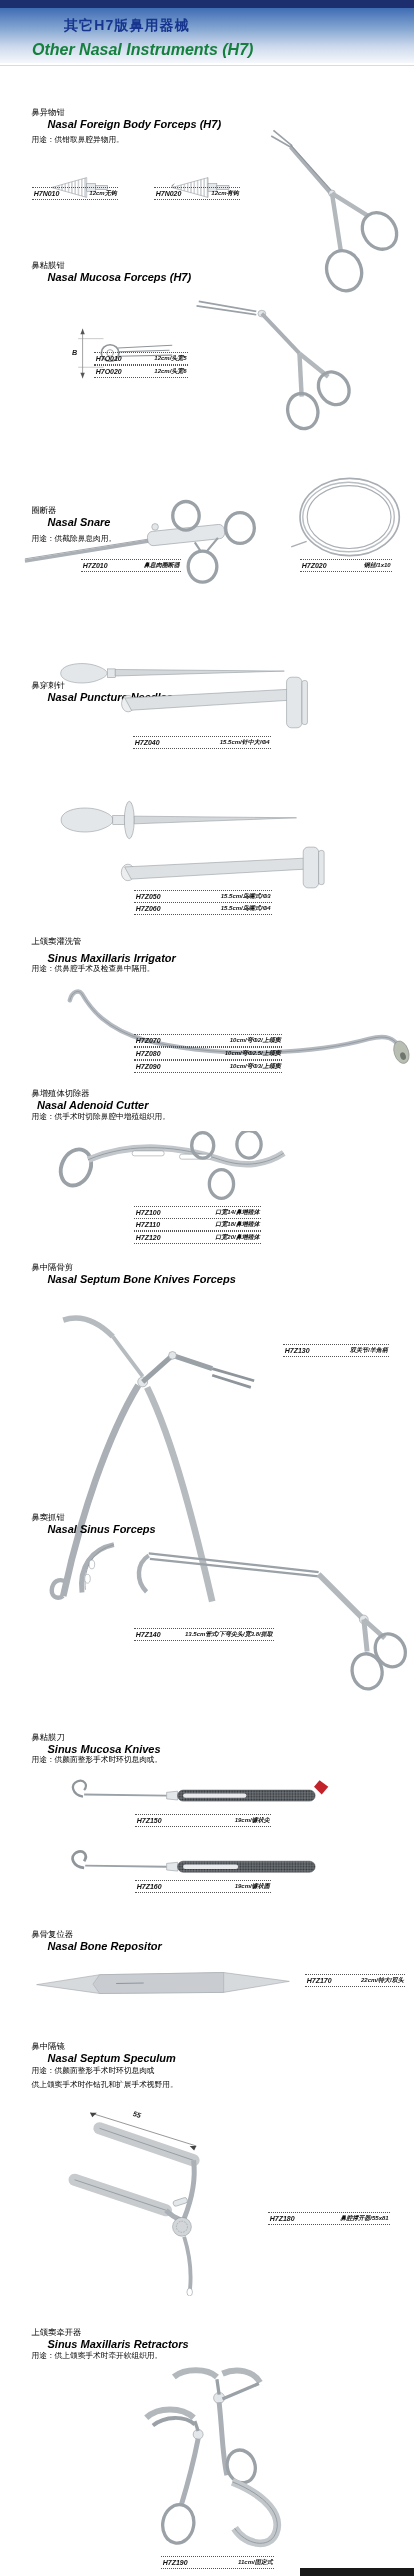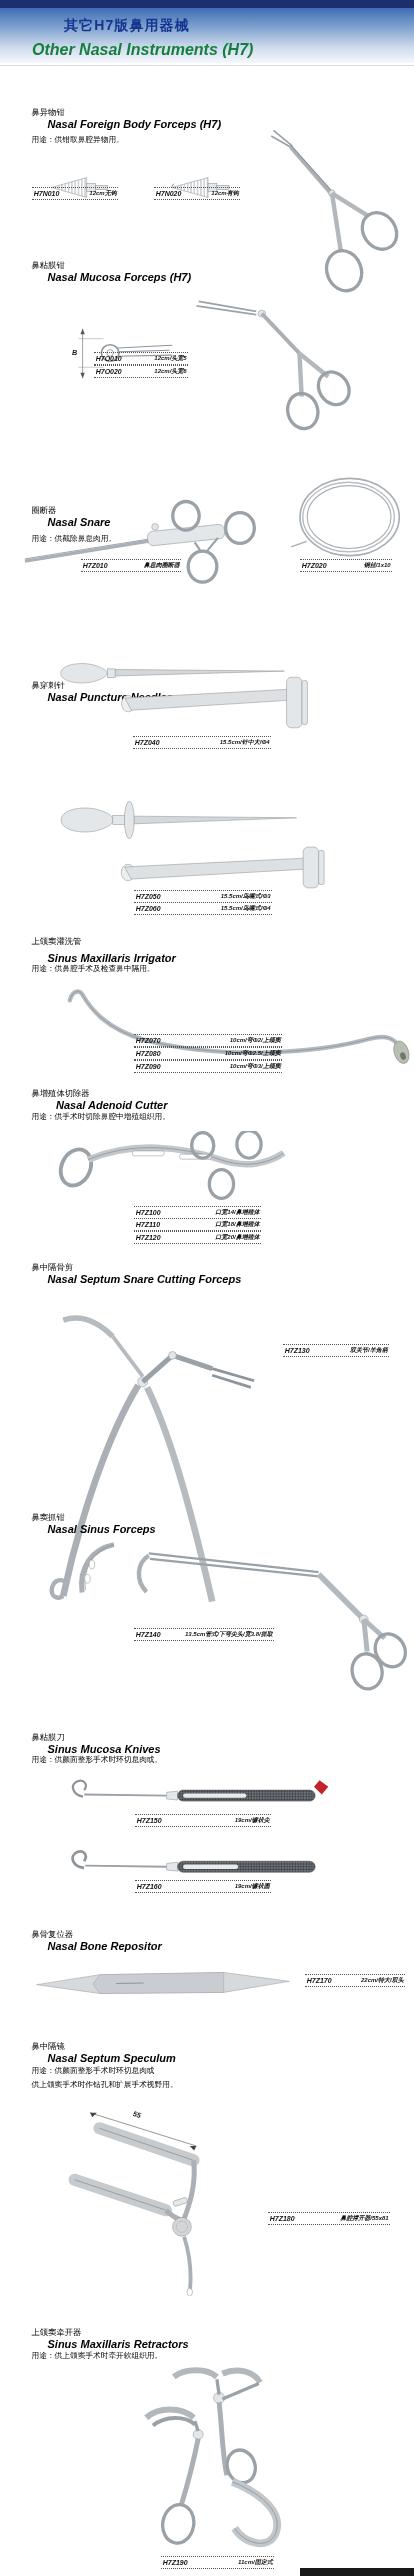--- a/index.html
+++ b/index.html
@@ -204,21 +204,21 @@
   <div class="mlabel" style="left:134px;top:1047px;width:145px;">
     <span class="code">H7Z080</span>
     <span class="spec">10cm/弯Φ2.5/上颌窦</span>
   </div>
   <div class="mlabel" style="left:134px;top:1060px;width:145px;">
     <span class="code">H7Z090</span>
     <span class="spec">10cm/弯Φ3/上颌窦</span>
   </div>
 
   <div class="zh" style="left:31.5px;top:1088px;">鼻增殖体切除器</div>
-  <div class="en" style="left:40px;top:1099px;">Nasal Adenoid Cutter</div>
+  <div class="en" style="left:21px;top:1099px;">Nasal Adenoid Cutter</div>
   <div class="usage" style="left:31.5px;top:1112px;">用途：供手术时切除鼻腔中增殖组织用。</div>
 
   <svg class="ill" style="left:55px;top:1131px;" width="237" height="69" viewBox="0 0 430 125">
     <ellipse cx="38" cy="66" rx="26" ry="34" transform="rotate(25 38 66)" fill="none" stroke="#9aa1a7" stroke-width="7"></ellipse>
     <path d="M60,52 C140,18 230,28 300,52 C345,67 385,60 415,40" fill="none" stroke="#c2c7cb" stroke-width="12"></path>
     <path d="M60,52 C140,18 230,28 300,52 C345,67 385,60 415,40" fill="none" stroke="#8e959b" stroke-width="1.5"></path>
     <rect x="140" y="36" width="58" height="9" rx="4" fill="#fff" stroke="#8e959b"></rect>
     <rect x="226" y="42" width="58" height="9" rx="4" fill="#fff" stroke="#8e959b"></rect>
     <ellipse cx="268" cy="26" rx="20" ry="23" fill="none" stroke="#9aa1a7" stroke-width="6"></ellipse>
     <ellipse cx="352" cy="24" rx="22" ry="25" fill="none" stroke="#9aa1a7" stroke-width="6"></ellipse>
@@ -231,21 +231,21 @@
   <div class="mlabel" style="left:134px;top:1218px;width:124px;">
     <span class="code">H7Z110</span>
     <span class="spec">口宽18/鼻增殖体</span>
   </div>
   <div class="mlabel" style="left:134px;top:1231px;width:124px;">
     <span class="code">H7Z120</span>
     <span class="spec">口宽20/鼻增殖体</span>
   </div>
 
   <div class="zh" style="left:31.5px;top:1262px;">鼻中隔骨剪</div>
-  <div class="en" style="left:31.5px;top:1273px;">Nasal Septum Snare Cutting Forceps</div>
+  <div class="en" style="left:31.5px;top:1273px;">Nasal Septum Bone Knives Forceps</div>
 
   <svg class="ill" style="left:30px;top:1298px;" width="232" height="309" viewBox="0 0 420 560">
     <path d="M60,540 C90,400 140,250 196,158" stroke="#aab0b5" stroke-width="12" fill="none"></path>
     <path d="M330,550 C300,420 260,260 212,162" stroke="#b6bbc0" stroke-width="12" fill="none"></path>
     <path d="M60,540 C48,548 36,540 40,524 C44,510 58,508 66,516" fill="none" stroke="#aab0b5" stroke-width="8"></path>
     <circle cx="204" cy="152" r="9" class="metal"></circle>
     <path d="M204,152 L258,104" stroke="#9aa1a7" stroke-width="9" fill="none"></path>
     <path d="M258,104 L330,128" stroke="#9aa1a7" stroke-width="9" fill="none"></path>
     <circle cx="258" cy="104" r="7" class="metal"></circle>
     <path d="M330,128 L406,150 M330,140 L400,162" stroke="#8e959b" stroke-width="5" fill="none"></path>

